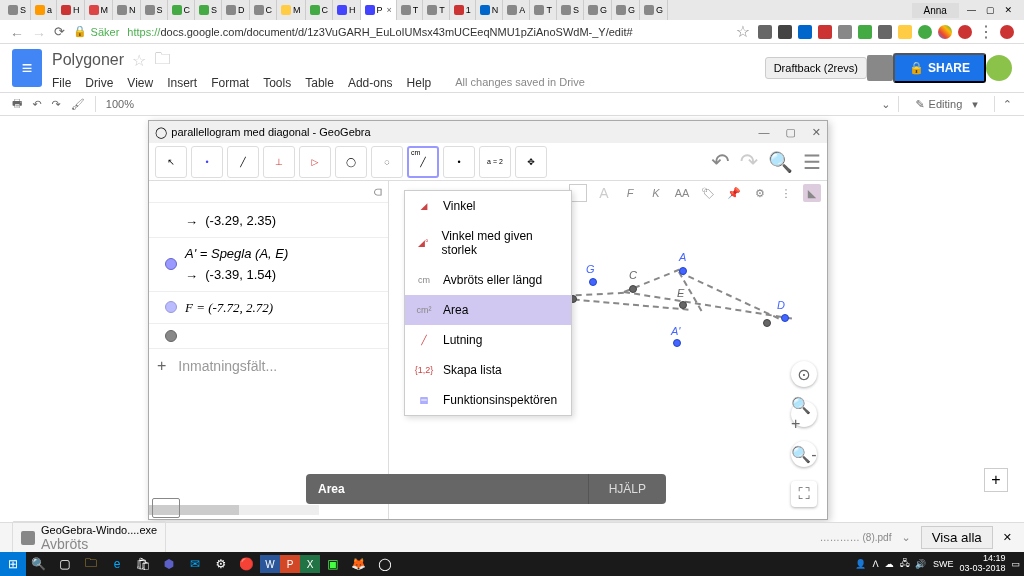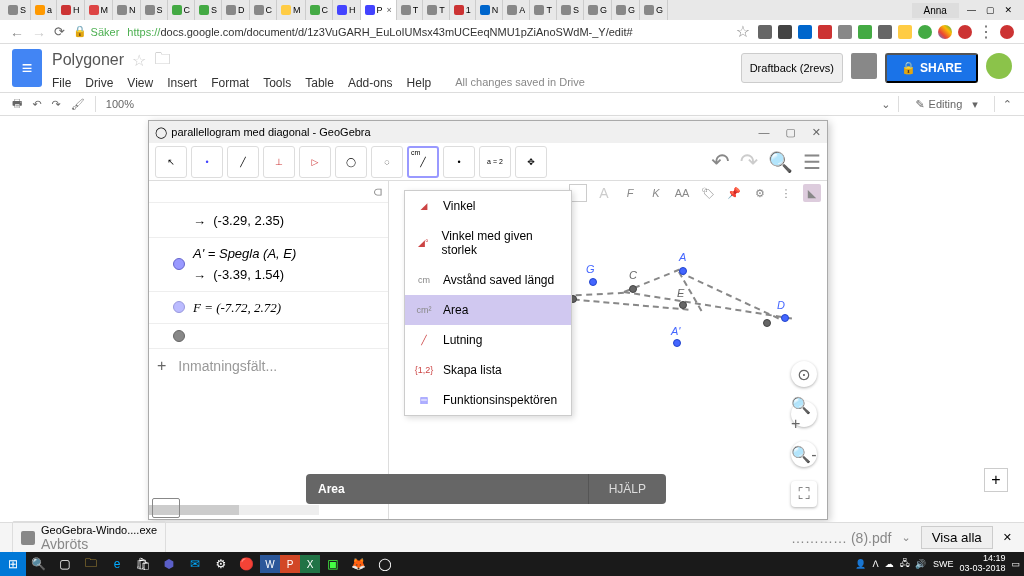--- a/index.html
+++ b/index.html
@@ -28,21 +28,21 @@
 .gdocs-header { height: 48px; display: flex; align-items: center; padding: 6px 12px; gap: 10px; }
 .gdocs-logo { width: 30px; height: 38px; background: #4285f4; border-radius: 3px; display: flex; align-items: center; justify-content: center; color: #fff; font-size: 18px; }
 .gdocs-title-area { display: flex; flex-direction: column; }
 .gdocs-title { font-size: 16px; color: #555; }
 .gdocs-title-row { display: flex; align-items: center; gap: 8px; }
 .star { color: #ccc; }
 .folder { color: #aaa; }
 .gdocs-menus { display: flex; gap: 14px; font-size: 12px; color: #333; margin-top: 2px; }
 .gdocs-menus span { cursor: pointer; }
 .changes-saved { font-size: 11px; color: #888; margin-left: 10px; }
-.gdocs-right { margin-left: auto; display: flex; gap: 8px; }
+.gdocs-right { margin-left: auto; display: flex; gap: 0; align-items: center; }
 .draftback { border: 1px solid #ccc; padding: 4px 8px; font-size: 11px; border-radius: 3px; }
 .comment-btn { width: 26px; height: 26px; background: #888; border-radius: 2px; }
 .share-btn { background: #1a73e8; color: #fff; padding: 6px 14px; border-radius: 3px; font-size: 12px; font-weight: bold; display: flex; align-items: center; gap: 4px; }
 .avatar { width: 26px; height: 26px; border-radius: 50%; background: #8bc34a; }
 
 
 .gdocs-toolbar { height: 24px; border-top: 1px solid #ddd; border-bottom: 1px solid #ddd; display: flex; align-items: center; padding: 0 12px; gap: 10px; font-size: 11px; color: #666; }
 .toolbar-sep { width: 1px; height: 16px; background: #ddd; }
 .toolbar-right { margin-left: auto; display: flex; align-items: center; gap: 8px; }
 .editing-btn { display: flex; align-items: center; gap: 4px; padding: 2px 8px; }
@@ -57,21 +57,21 @@
 .gg-tool.selected { border: 2px solid #99f; }
 .gg-tool-right { margin-left: auto; display: flex; gap: 10px; align-items: center; }
 .gg-undo, .gg-redo { font-size: 22px; color: #888; cursor: pointer; }
 .gg-search { font-size: 20px; color: #888; }
 .gg-menu { font-size: 20px; color: #888; }
 
 .gg-body { display: flex; height: calc(100% - 60px); }
 .gg-algebra { width: 240px; border-right: 1px solid #ddd; overflow: hidden; font-size: 13px; }
 .gg-alg-toolbar { height: 22px; display: flex; justify-content: flex-end; align-items: center; padding: 0 6px; border-bottom: 1px solid #eee; }
 .gg-alg-icon { font-size: 14px; color: #888; }
-.gg-alg-row { display: flex; align-items: center; padding: 6px 24px; border-bottom: 1px solid #eee; gap: 8px; }
+.gg-alg-row { display: flex; align-items: center; padding: 6px 16px; border-bottom: 1px solid #eee; gap: 8px; }
 .gg-alg-row:last-child { border-bottom: none; }
 .bullet { width: 12px; height: 12px; border-radius: 50%; }
 .bullet.blue { background: #99f; border: 1px solid #66c; }
 .bullet.lblue { background: #bbf; border: 1px solid #99d; }
 .bullet.gray { background: #888; border: 1px solid #666; }
 .alg-content { flex: 1; line-height: 1.5; font-family: 'Times New Roman', serif; font-style: italic; }
 .alg-content .r2 { font-style: normal; margin-top: 2px; }
 .play-btn { width: 18px; height: 18px; border: 1px solid #999; border-radius: 50%; display: flex; align-items: center; justify-content: center; font-size: 9px; color: #666; }
 .input-row { display: flex; align-items: center; padding: 8px; font-size: 14px; color: #999; gap: 12px; }
 .plus { font-size: 16px; color: #666; }
@@ -426,21 +426,21 @@
   <div class="dd-item">
     <span class="dd-icon">◢</span>
     <span>Vinkel</span>
   </div>
   <div class="dd-item">
     <span class="dd-icon">◢°</span>
     <span>Vinkel med given storlek</span>
   </div>
   <div class="dd-item">
     <span class="dd-icon" style="color:#888">cm</span>
-    <span>Avstånd saved längd</span>
+    <span>Avbröts eller längd</span>
   </div>
   <div class="dd-item selected">
     <span class="dd-icon" style="color:#888">cm²</span>
     <span>Area</span>
   </div>
   <div class="dd-item">
     <span class="dd-icon">╱</span>
     <span>Lutning</span>
   </div>
   <div class="dd-item">
@@ -465,21 +465,21 @@
 
 <div class="download-bar">
   <div class="dl-item">
     <div class="dl-icon"></div>
     <div>
       <div>GeoGebra-Windo....exe</div>
       <div style="font-size:14px;color:#888">Avbröts</div>
     </div>
   </div>
   <div style="flex:1"></div>
-  <span style="color:#888;font-size:14px">…………&nbsp;<span>(8).pdf</span></span>
+  <span style="color:#888;font-size:10px">…………&nbsp;<span>(8).pdf</span></span>
   <span style="color:#888">⌄</span>
   <div class="dl-right">
     <button class="visa-alla">Visa alla</button>
     <span>✕</span>
   </div>
 </div>
 
 <div class="taskbar">
   <div class="tb-icon" style="background:#0078d7">⊞</div>
   <div class="tb-icon">🔍</div>

